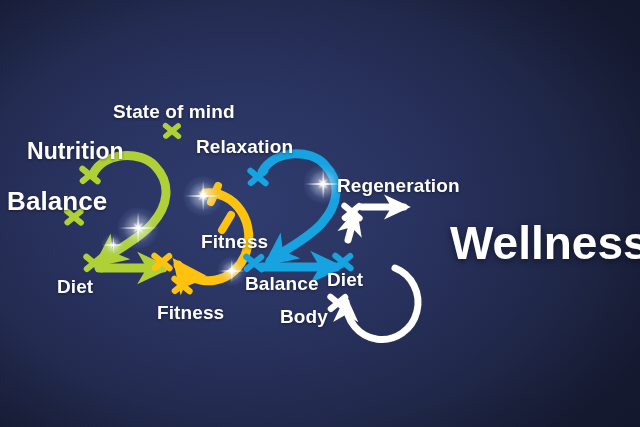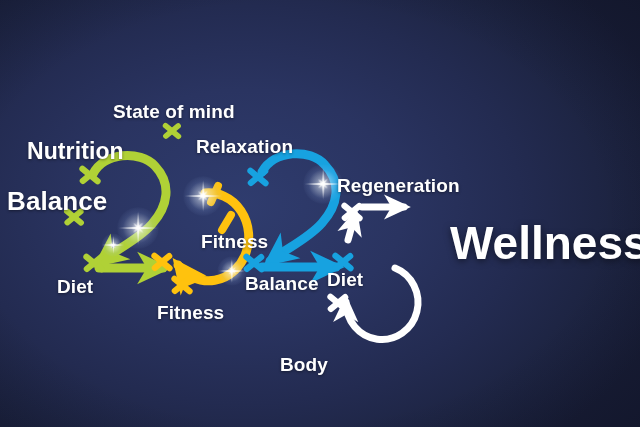--- a/index.html
+++ b/index.html
@@ -177,18 +177,18 @@
       <div class="lbl" style="left: 113px; top: 101px; font-size: 19px; color: rgb(255, 255, 255);">State of mind</div>
       <div class="lbl" style="left: 27px; top: 138px; font-size: 23px; color: rgb(255, 255, 255);">Nutrition</div>
       <div class="lbl" style="left: 196px; top: 136px; font-size: 19px; color: rgb(255, 255, 255);">Relaxation</div>
       <div class="lbl" style="left: 7px; top: 186px; font-size: 26px; color: rgb(255, 255, 255);">Balance</div>
       <div class="lbl" style="left: 337px; top: 175px; font-size: 19px; color: rgb(255, 255, 255);">Regeneration</div>
       <div class="lbl" style="left: 165px; top: 231px; font-size: 19px; color: rgb(255, 255, 255); margin-left: 36px;">Fitness</div>
       <div class="lbl" style="left: 245px; top: 273px; font-size: 19px; color: rgb(255, 255, 255);">Balance</div>
       <div class="lbl" style="left: 327px; top: 269px; font-size: 19px; color: rgb(255, 255, 255);">Diet</div>
       <div class="lbl" style="left: 49px; top: 276px; font-size: 19px; color: rgb(255, 255, 255); margin-left: 8px;">Diet</div>
       <div class="lbl" style="left: 157px; top: 302px; font-size: 19px; color: rgb(255, 255, 255);">Fitness</div>
-      <div class="lbl" style="left: 280px; top: 306px; font-size: 19px; color: rgb(255, 255, 255); margin-top: 48px;">Body</div>
+      <div class="lbl" style="left: 280px; top: 306px; font-size: 19px; color: rgb(255, 255, 255);">Body</div>
     </div>
 
   <div class="big" id="headline" style="left: 450px; top: 216px; font-size: 46px; color: rgb(255, 255, 255);">Wellness</div>
 
 </div>
 
 </body></html>

